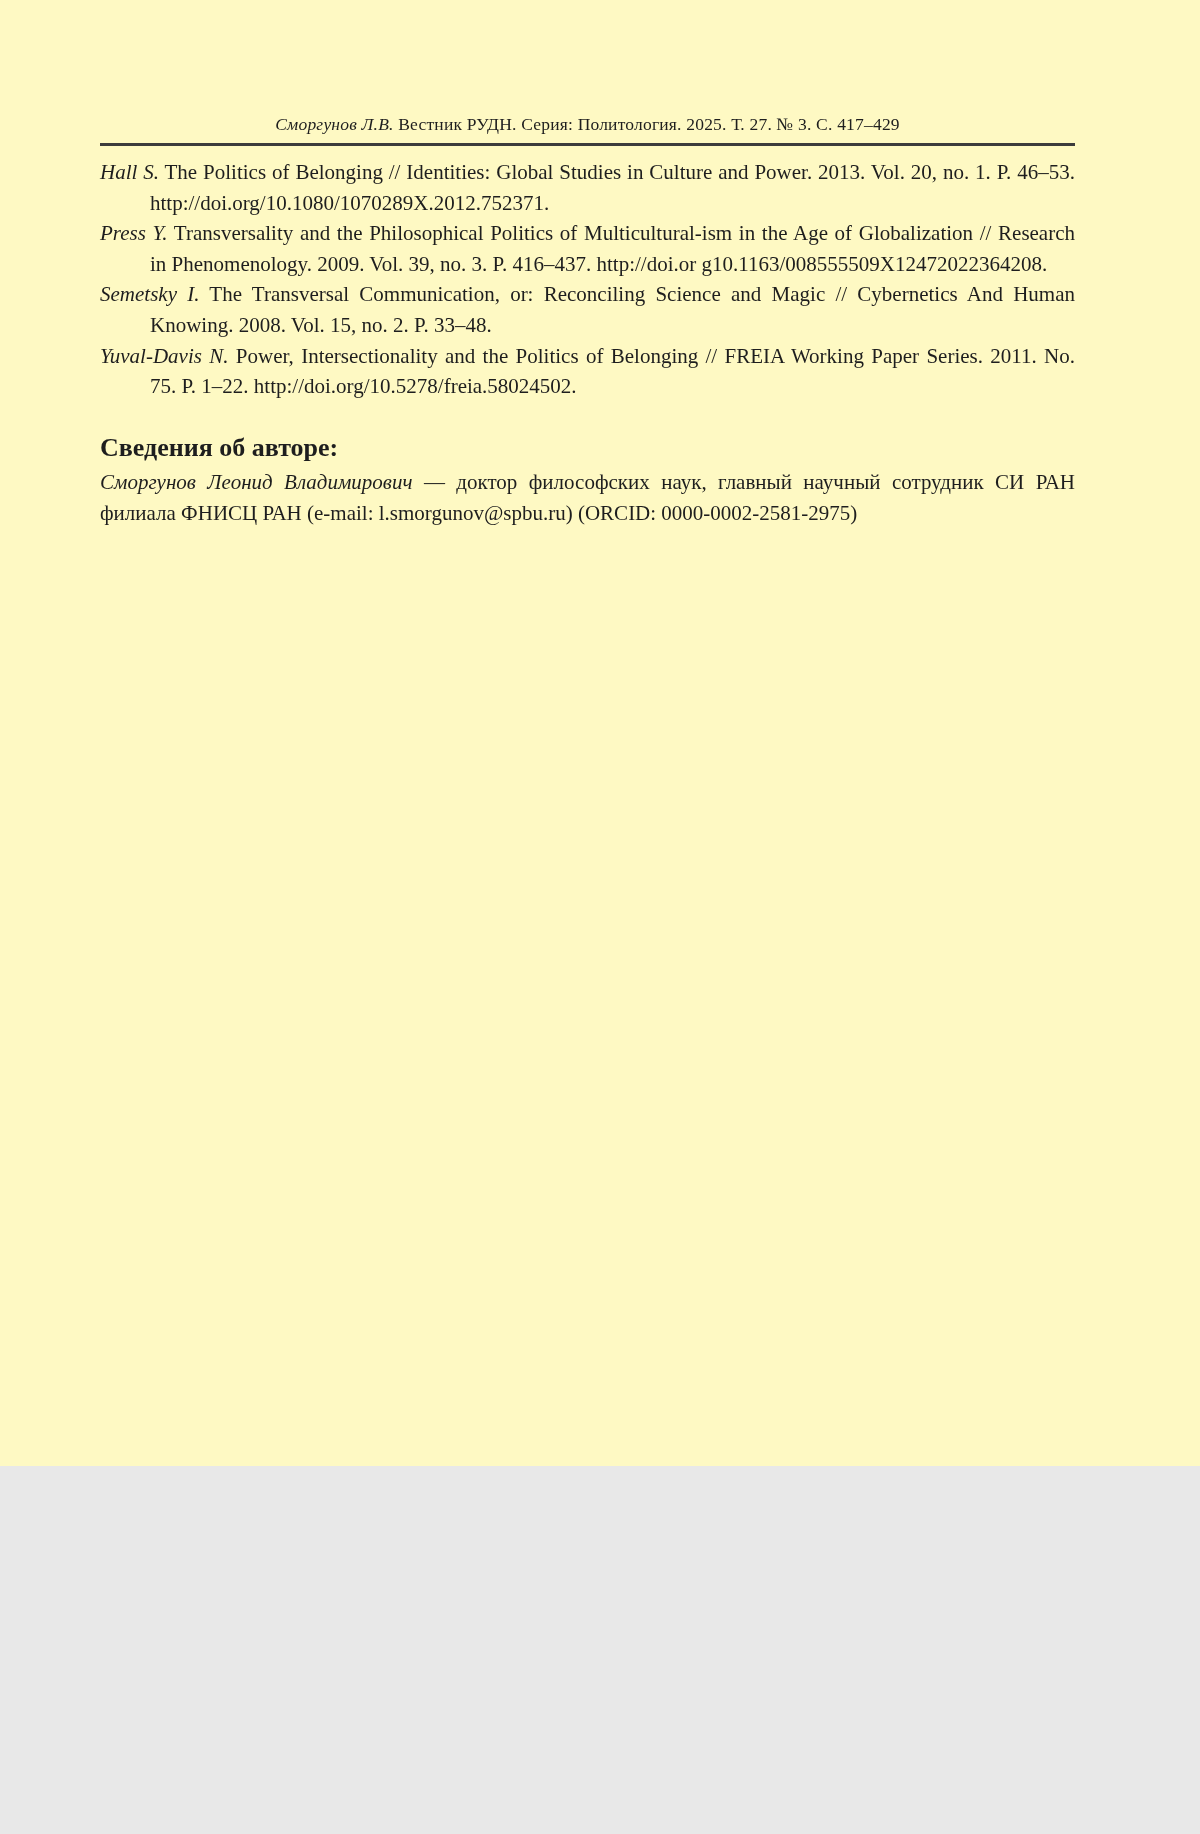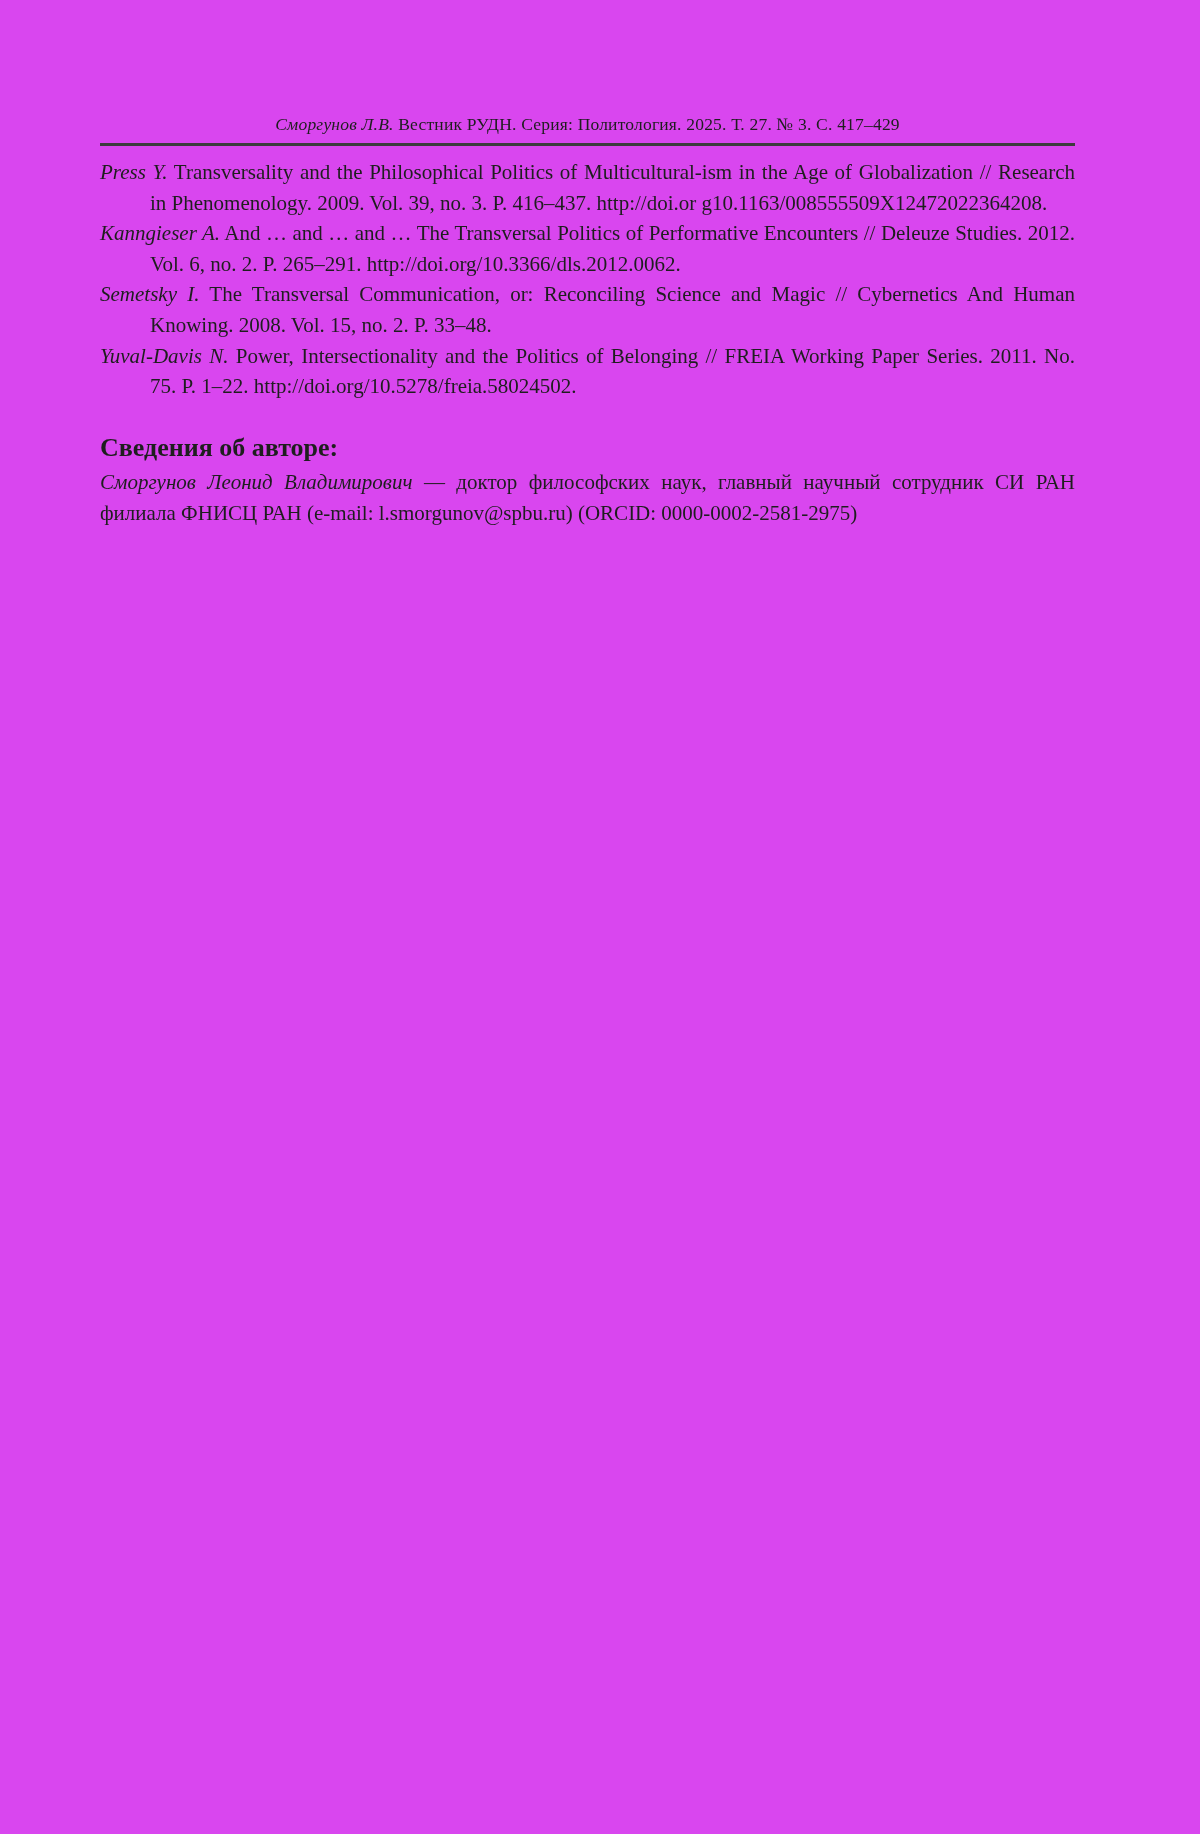--- a/index.html
+++ b/index.html
@@ -1,21 +1,21 @@
 <!DOCTYPE html>
 <html><head>
 <meta charset="utf-8">
 <style>
   html, body { margin: 0; padding: 0; background: #e8e8e8; }
   .page {
     position: relative;
     width: 1200px;
-    height: 1834px;
+    height: 1466px;
     margin: 0 auto;
-    background: #d946ef;
+    background: #fef9c3;
     font-family: "Liberation Serif", serif;
     color: #1e1e1e;
     overflow: hidden;
   }
   .content {
     position: absolute;
     left: 100px;
     top: 0;
     width: 975px;
   }
@@ -61,22 +61,22 @@
 <div class="page">
   <div class="content">
 
     <div class="running-head">
       <span class="it">Сморгунов Л.В.</span><span> Вестник РУДН. Серия: Политология. 2025. Т. 27. № 3. С. 417–429</span>
     </div>
 
     <div class="rule"></div>
 
     <div class="references">
+      <p class="ref"><span class="it">Hall S.</span><span> The Politics of Belonging // Identities: Global Studies in Culture and Power. 2013. Vol. 20, no. 1. P. 46–53. http://doi.org/10.1080/1070289X.2012.752371.</span></p>
       <p class="ref"><span class="it">Press Y.</span><span> Transversality and the Philosophical Politics of Multicultural-ism in the Age of Globalization // Research in Phenomenology. 2009. Vol. 39, no. 3. P. 416–437. http://doi.or g10.1163/008555509X12472022364208.</span></p>
-      <p class="ref"><span class="it">Kanngieser A.</span><span> And … and … and … The Transversal Politics of Performative Encounters // Deleuze Studies. 2012. Vol. 6, no. 2. P. 265–291. http://doi.org/10.3366/dls.2012.0062.</span></p>
       <p class="ref"><span class="it">Semetsky I.</span><span> The Transversal Communication, or: Reconciling Science and Magic // Cybernetics And Human Knowing. 2008. Vol. 15, no. 2. P. 33–48.</span></p>
       <p class="ref"><span class="it">Yuval-Davis N.</span><span> Power, Intersectionality and the Politics of Belonging // FREIA Working Paper Series. 2011. No. 75. P. 1–22. http://doi.org/10.5278/freia.58024502.</span></p>
     </div>
 
     <p class="about-heading">Сведения об авторе:</p>
 
     <p class="about">
       <span class="it">Сморгунов Леонид Владимирович</span><span> — доктор философских наук, главный научный сотрудник СИ РАН филиала ФНИСЦ РАН (e-mail: l.smorgunov@spbu.ru) (ORCID: 0000-0002-2581-2975)</span>
     </p>
 

